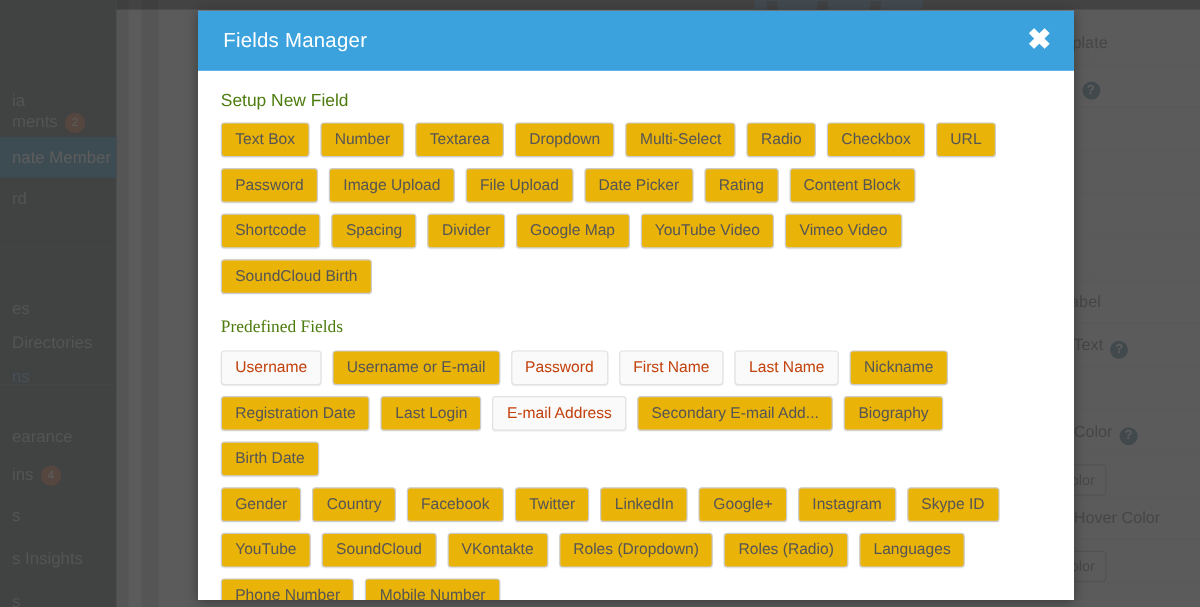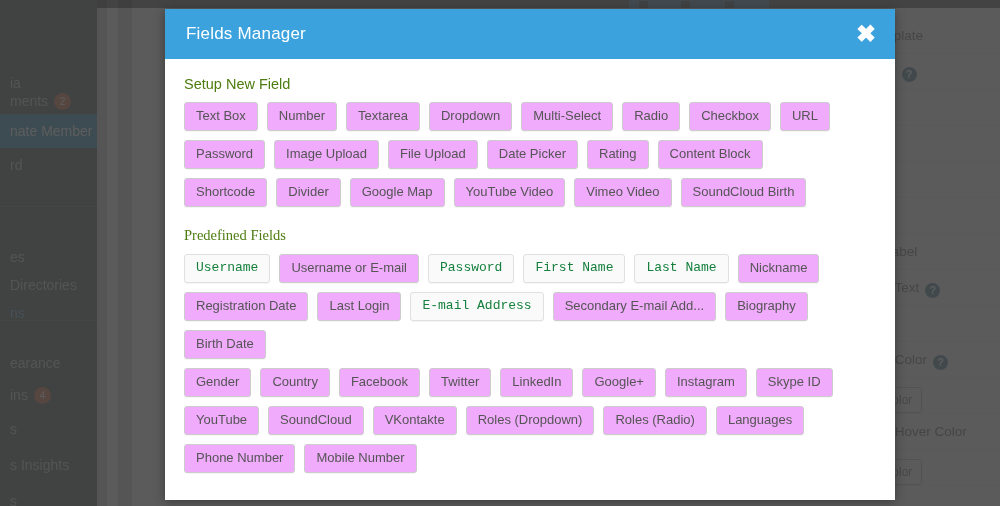--- a/index.html
+++ b/index.html
@@ -171,37 +171,36 @@
   }
   .section-title.spaced { margin-top: 20px; font-family: Liberation Serif, serif; }
 
   .btn-row {
     display: flex;
     flex-wrap: wrap;
     gap: 9px 9px;
     margin-bottom: 9px;
   }
   .field-btn {
-    background: #f0abfc;
+    background: #eab308;
     border: 1px solid #cccccc;
     border-radius: 3px;
     color: #555;
     font-size: 13px;
     line-height: 16px;
     padding: 5px 11px 6px 11px;
     white-space: nowrap;
     cursor: pointer;
     box-shadow: 0 1px 0 rgba(0,0,0,0.04);
   }
   .field-btn.disabled {
-    color: #15803d;
+    color: #c2410c;
     border-color: #e0e0e0;
     background: #fafafa;
     cursor: default;
-    font-family: Liberation Mono, monospace;
   }
 </style>
 </head>
 <body>
 
 <div id="root">
 
   <div class="bg-layer">
 
     <div class="wp-content">
@@ -276,20 +275,21 @@
           <div class="btn-row">
             <button class="field-btn">Password</button>
             <button class="field-btn">Image Upload</button>
             <button class="field-btn">File Upload</button>
             <button class="field-btn">Date Picker</button>
             <button class="field-btn">Rating</button>
             <button class="field-btn">Content Block</button>
           </div>
           <div class="btn-row">
             <button class="field-btn">Shortcode</button>
+            <button class="field-btn">Spacing</button>
             <button class="field-btn">Divider</button>
             <button class="field-btn">Google Map</button>
             <button class="field-btn">YouTube Video</button>
             <button class="field-btn">Vimeo Video</button>
             <button class="field-btn">SoundCloud Birth</button>
           </div>
         </div>
 
       <h3 class="section-title spaced">Predefined Fields</h3>
       <div id="predefined-rows">

